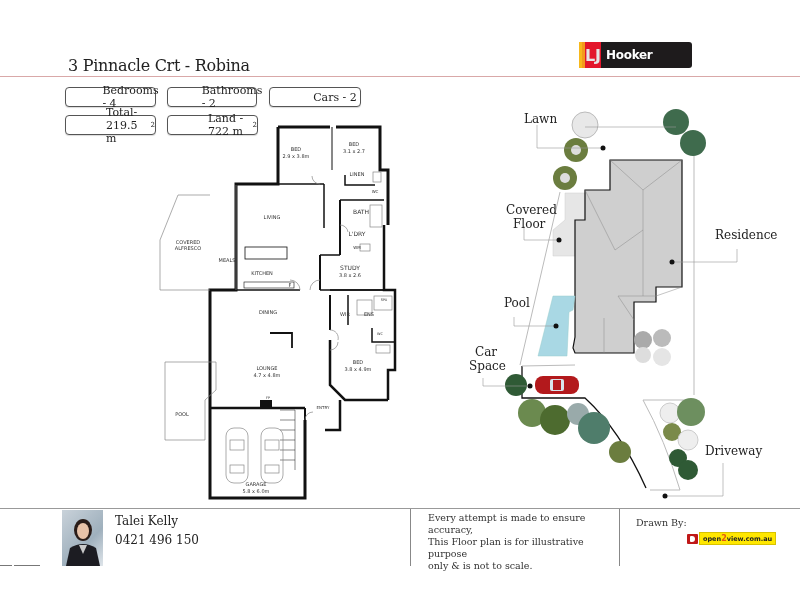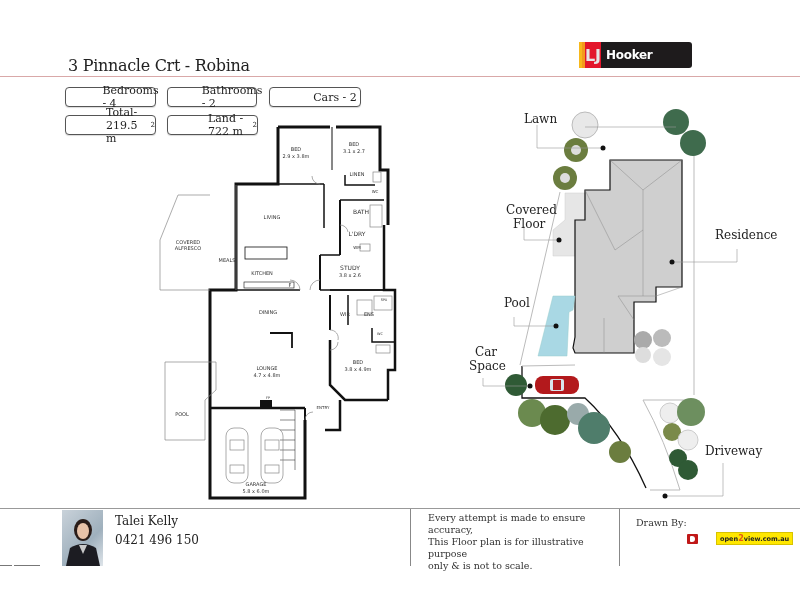--- a/index.html
+++ b/index.html
@@ -27,21 +27,21 @@
   .footer-rule { left: 0; top: 508px; width: 800px; height: 1px; background: #999; }
   .footer-div1 { left: 410px; top: 509px; width: 1px; height: 57px; background: #888; }
   .footer-div2 { left: 619px; top: 509px; width: 1px; height: 57px; background: #888; }
   .footer-dash1 { left: 0; top: 565px; width: 12px; height: 1px; background: #777; }
   .footer-dash2 { left: 14px; top: 565px; width: 26px; height: 1px; background: #777; }
 
   .agent-photo { left: 62px; top: 510px; width: 41px; height: 56px; overflow: hidden; background: linear-gradient(135deg,#c9d2da 0%,#9fb0bd 60%,#dfe5ea 100%); }
   .agent-text { left: 115px; top: 512px; font-size: 12px; line-height: 19px; color: #222; }
   .disclaimer { left: 428px; top: 512px; font-size: 9.5px; line-height: 12px; color: #333; width: 190px; }
   .drawn-by { left: 636px; top: 517px; font-size: 9.5px; color: #333; }
-  .o2v { left: 687px; top: 532px; display: flex; align-items: center; gap: 18px; }
+  .o2v { left: 687px; top: 532px; display: flex; align-items: center; gap: 1px; }
   .o2v .ico { width: 11px; height: 10px; background: #c01818; border-radius: 1px; position: relative; }
   .o2v .ico::after { content: ""; position: absolute; left: 3px; top: 2px; width: 5px; height: 6px; background: #fff; border-radius: 1px 3px 3px 1px; }
   .o2v .txt { background: #ffe700; border: 1px solid #d8c300; font-family: "DejaVu Sans", sans-serif; font-size: 6.5px; font-weight: bold; padding: 1px 3px; color: #222; }
   .o2v .txt .two { color: #e35a12; font-size: 8px; }
 
   .room { font-family: "DejaVu Sans", sans-serif; font-size: 5px; fill: #333; text-anchor: middle; }
 </style>
 </head>
 <body>
 

